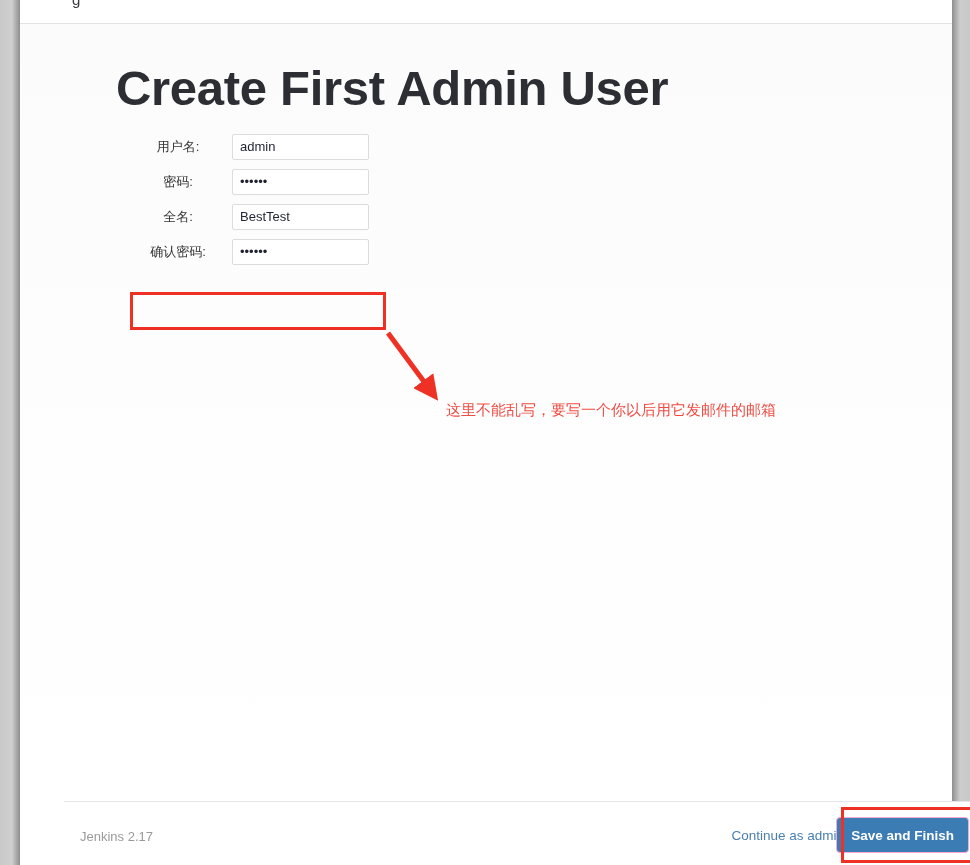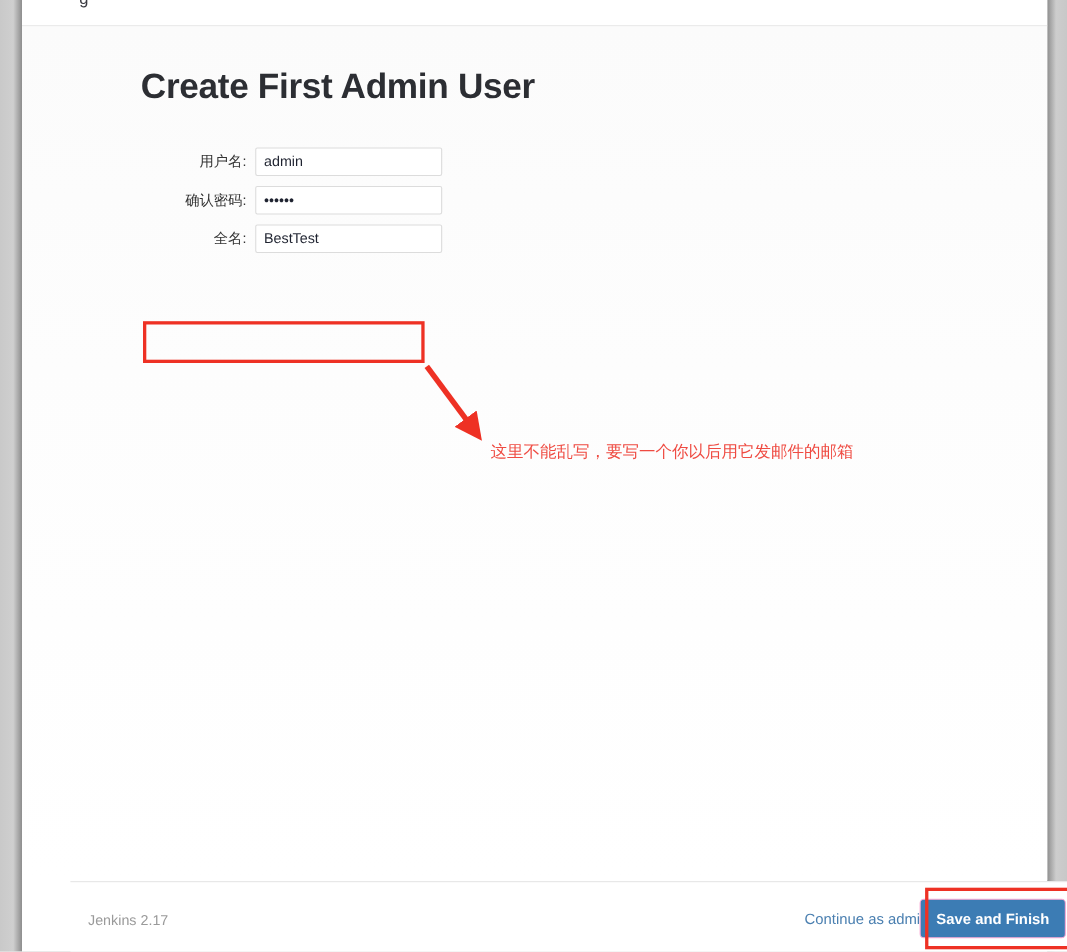--- a/index.html
+++ b/index.html
@@ -64,50 +64,49 @@
     box-sizing: border-box;
   }
   .body-inner {
     position: relative;
     width: 100%; height: 100%;
   }
 
   .page-title {
     position: absolute;
     left: 96px; top: 36px;
-    font-size: 32px;
+    font-size: 49px;
     font-weight: bold;
     color: #2c2e33;
     letter-spacing: -0.3px;
     white-space: nowrap;
-    margin-left: 12px;
   }
 
   
   .form-table {
     position: absolute;
     left: 90px; top: 105px;
     border-collapse: collapse;
   }
   .form-row { height: 35px; }
   .field-label {
-    text-align: right;
+    text-align: center;
     vertical-align: middle;
     font-size: 13px;
     color: #333333;
     padding: 0 8px 0 22px;
     white-space: nowrap;
     width: 92px;
   }
   .field-cell {
     vertical-align: middle;
     padding: 0;
   }
   .field-input {
-    width: 170px;
+    width: 137px;
     height: 26px;
     box-sizing: border-box;
     border: 1px solid #dcdcdc;
     border-radius: 2px;
     background: #ffffff;
     font-family: "Liberation Sans", "DejaVu Sans", sans-serif;
     font-size: 13px;
     color: #1f2330;
     padding: 0 7px;
     outline: none;
@@ -209,29 +208,35 @@
 
       <table class="form-table">
         <tbody>
           <tr class="form-row">
             <td class="field-label">用户名:</td>
             <td class="field-cell">
               <input class="field-input" type="text" value="admin" style="">
             </td>
           </tr>
           <tr class="form-row">
+            <td class="field-label">密码:</td>
+            <td class="field-cell">
+              <input class="field-input" type="text" value="••••••" style="">
+            </td>
+          </tr>
+          <tr class="form-row">
+            <td class="field-label">全名:</td>
+            <td class="field-cell">
+              <input class="field-input" type="text" value="BestTest" style="">
+            </td>
+          </tr>
+          <tr class="form-row">
             <td class="field-label">确认密码:</td>
             <td class="field-cell">
               <input class="field-input" type="text" value="••••••" style="">
-            </td>
-          </tr>
-          <tr class="form-row">
-            <td class="field-label">全名:</td>
-            <td class="field-cell">
-              <input class="field-input" type="text" value="BestTest" style="">
             </td>
           </tr>
         </tbody>
       </table>
 
       <div class="annot-box"></div>
 
       <svg class="annot-arrow" viewBox="0 0 110 90">
         <defs>
           <marker id="arrowhead" markerWidth="5" markerHeight="5" refX="1.6" refY="2.5" orient="auto">

